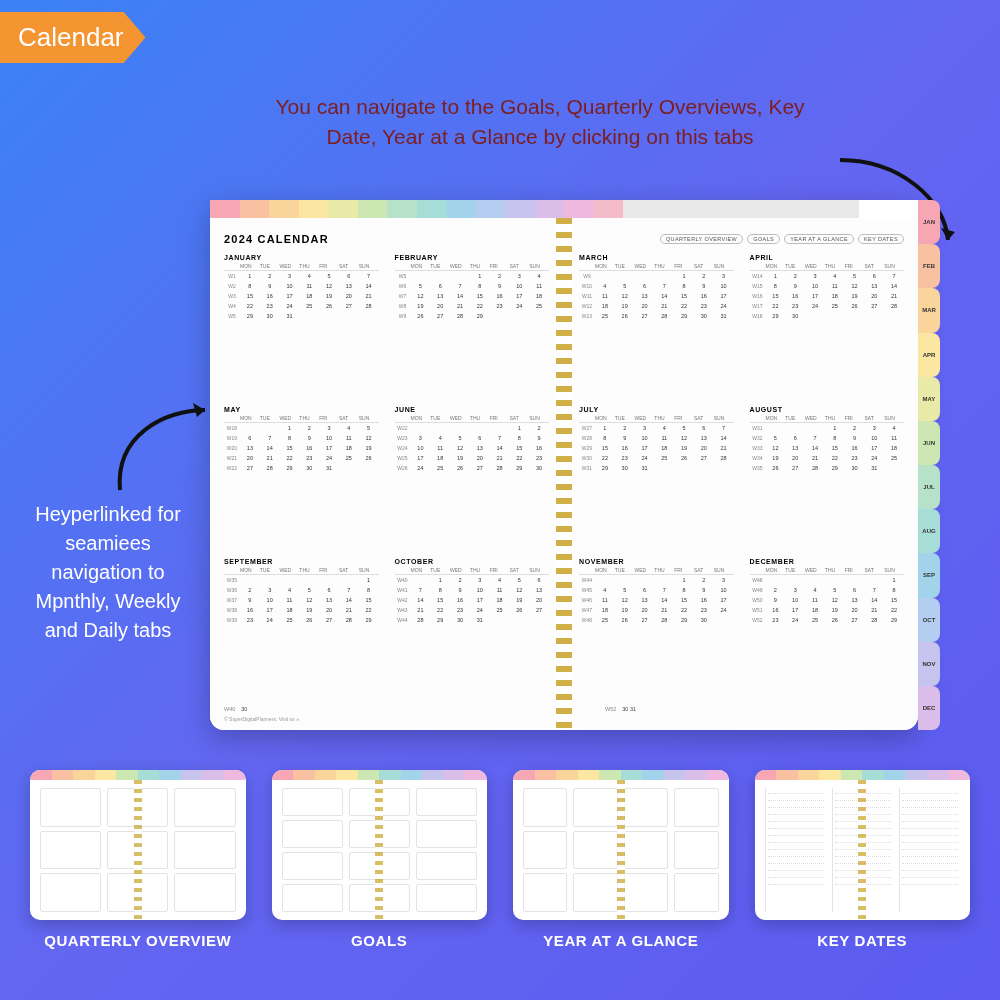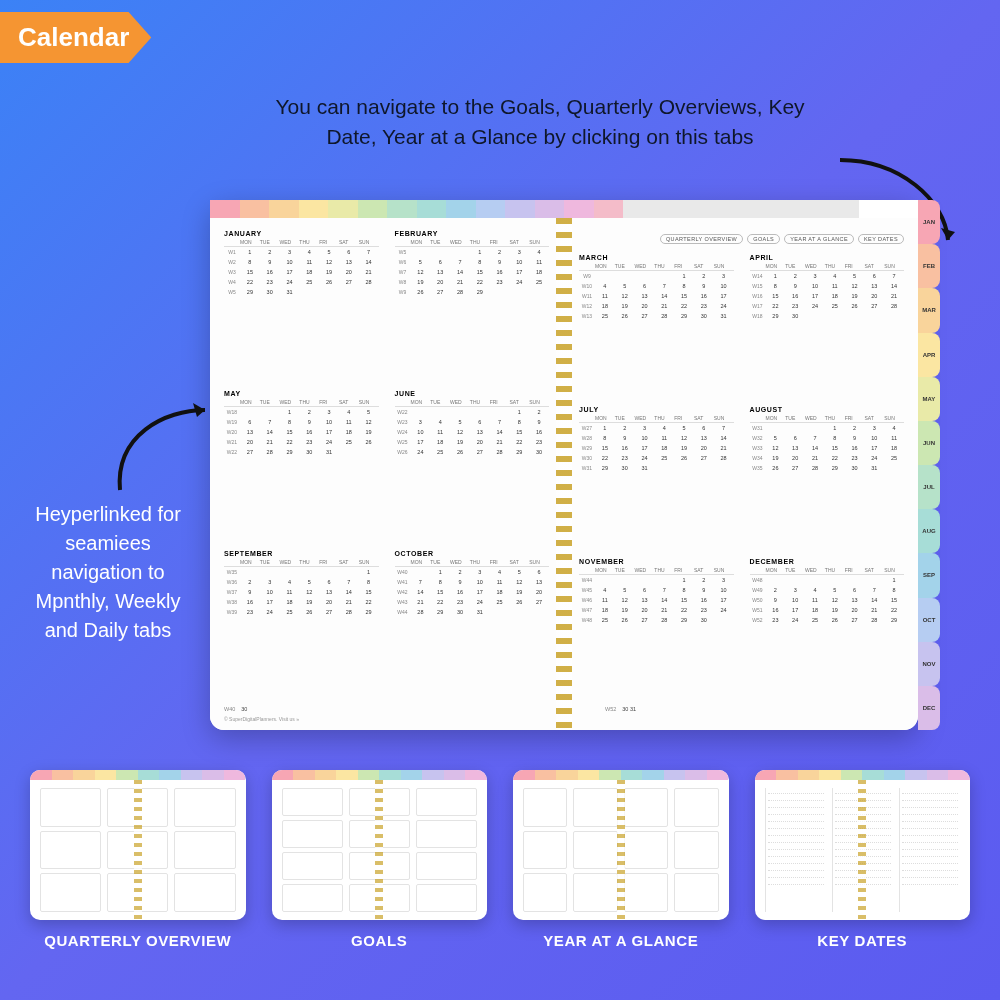--- a/index.html
+++ b/index.html
@@ -4,27 +4,27 @@
 <style>
   * { box-sizing: border-box; margin: 0; padding: 0; }
   body {
     width: 1000px; height: 1000px;
     background: linear-gradient(135deg, #3b82f6 0%, #6366f1 50%, #5b5bf0 100%);
     font-family: -apple-system, "Segoe UI", Arial, sans-serif;
     position: relative; overflow: hidden;
   }
   .badge {
     position: absolute; top: 12px; left: 0;
-    background: #f59532; color: #fff; font-weight: 700;
+    background: #f59532; color: #fff; font-weight: 400;
     font-size: 26px; padding: 10px 22px 10px 18px;
     clip-path: polygon(0 0, 85% 0, 100% 50%, 85% 100%, 0 100%);
   }
   .instr {
     position: absolute; top: 92px; left: 260px; width: 560px;
-    color: #0f172a; text-align: center; font-size: 21px; line-height: 1.45; font-weight: 500;
+    color: #7f1d1d; text-align: center; font-size: 21px; line-height: 1.45; font-weight: 500;
   }
   .side-note {
     position: absolute; top: 500px; left: 28px; width: 160px;
     color: #fff; text-align: center; font-size: 20px; line-height: 1.45; font-weight: 500;
   }
   .arrow { position: absolute; }
   .arrow svg { overflow: visible; }
   .arrow path { stroke: #111; stroke-width: 4; fill: none; }
   .arrow .head { fill: #111; stroke: none; }
 
@@ -145,20 +145,24 @@
       <div class="seg" style="background: rgb(233, 233, 233);"></div>
       <div class="seg" style="background: rgb(233, 233, 233);"></div>
       <div class="seg" style="background: rgb(233, 233, 233);"></div>
       <div class="seg" style="background: rgb(255, 255, 255);"></div>
       <div class="seg" style="background: rgb(255, 255, 255);"></div>
     </div>
   <div class="planner-body">
     <div class="spine"></div>
     <div class="pages">
       <div class="page">
+        <div class="hdr-row">
+          <div class="title">2024 CALENDAR</div>
+          <div></div>
+        </div>
         <div class="months" id="months-left">
             <div class="month">
               <div class="mname">JANUARY</div>
               <div class="dow">
                 <span></span>
                 <span>MON</span>
                 <span>TUE</span>
                 <span>WED</span>
                 <span>THU</span>
                 <span>FRI</span>

